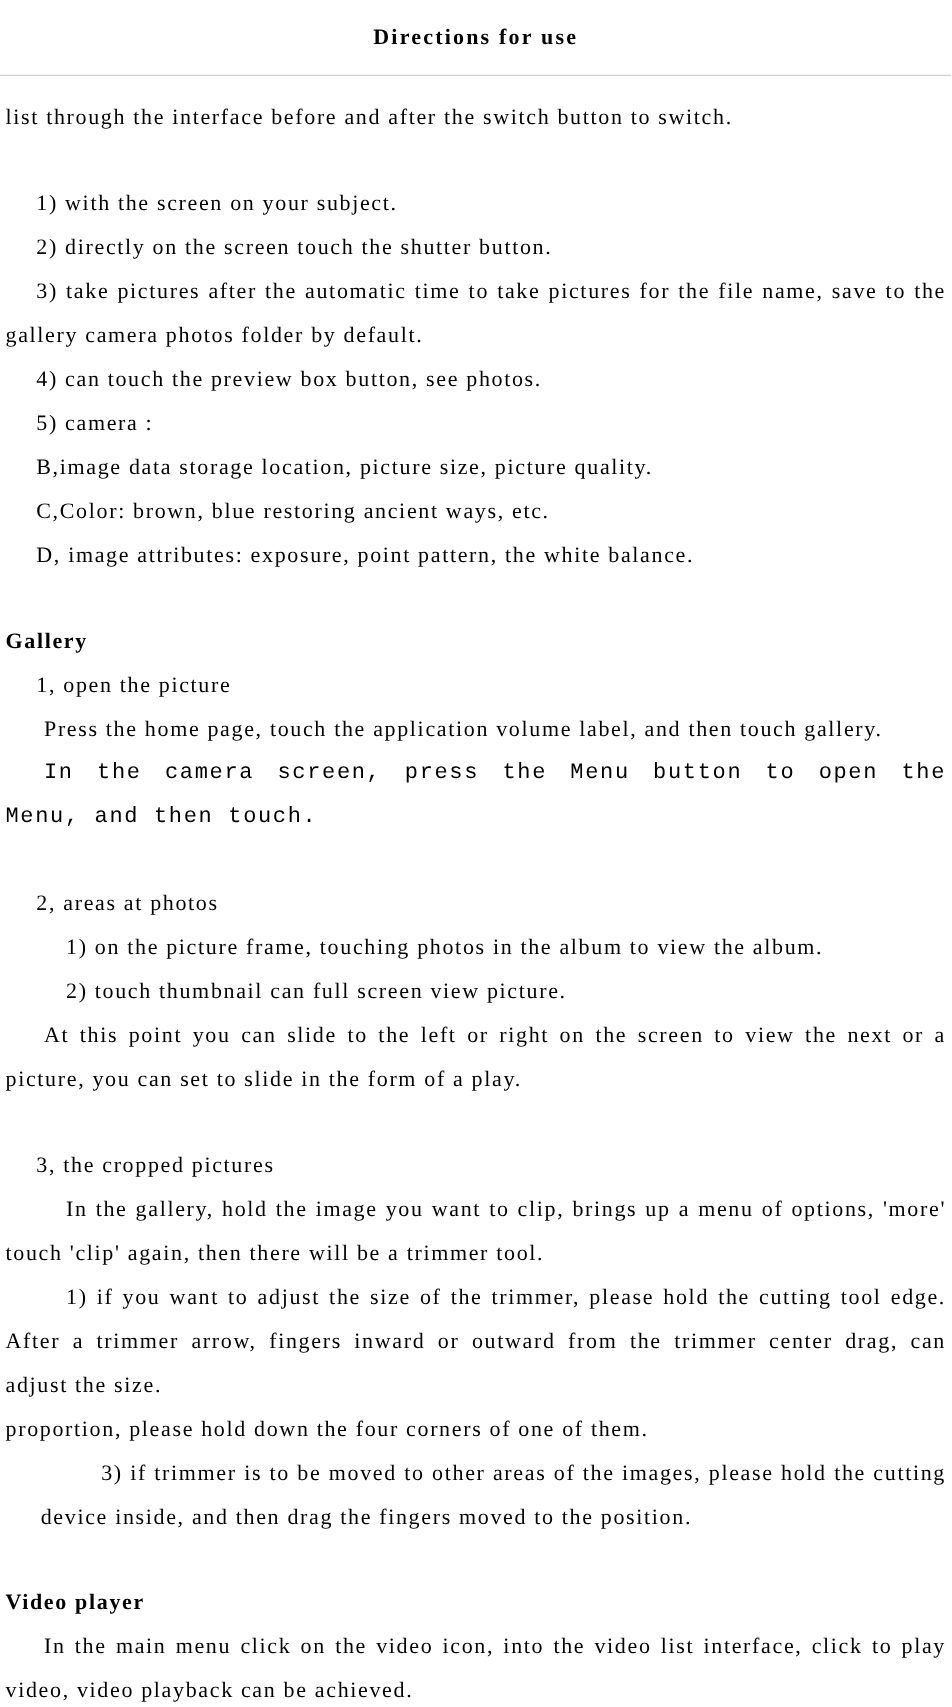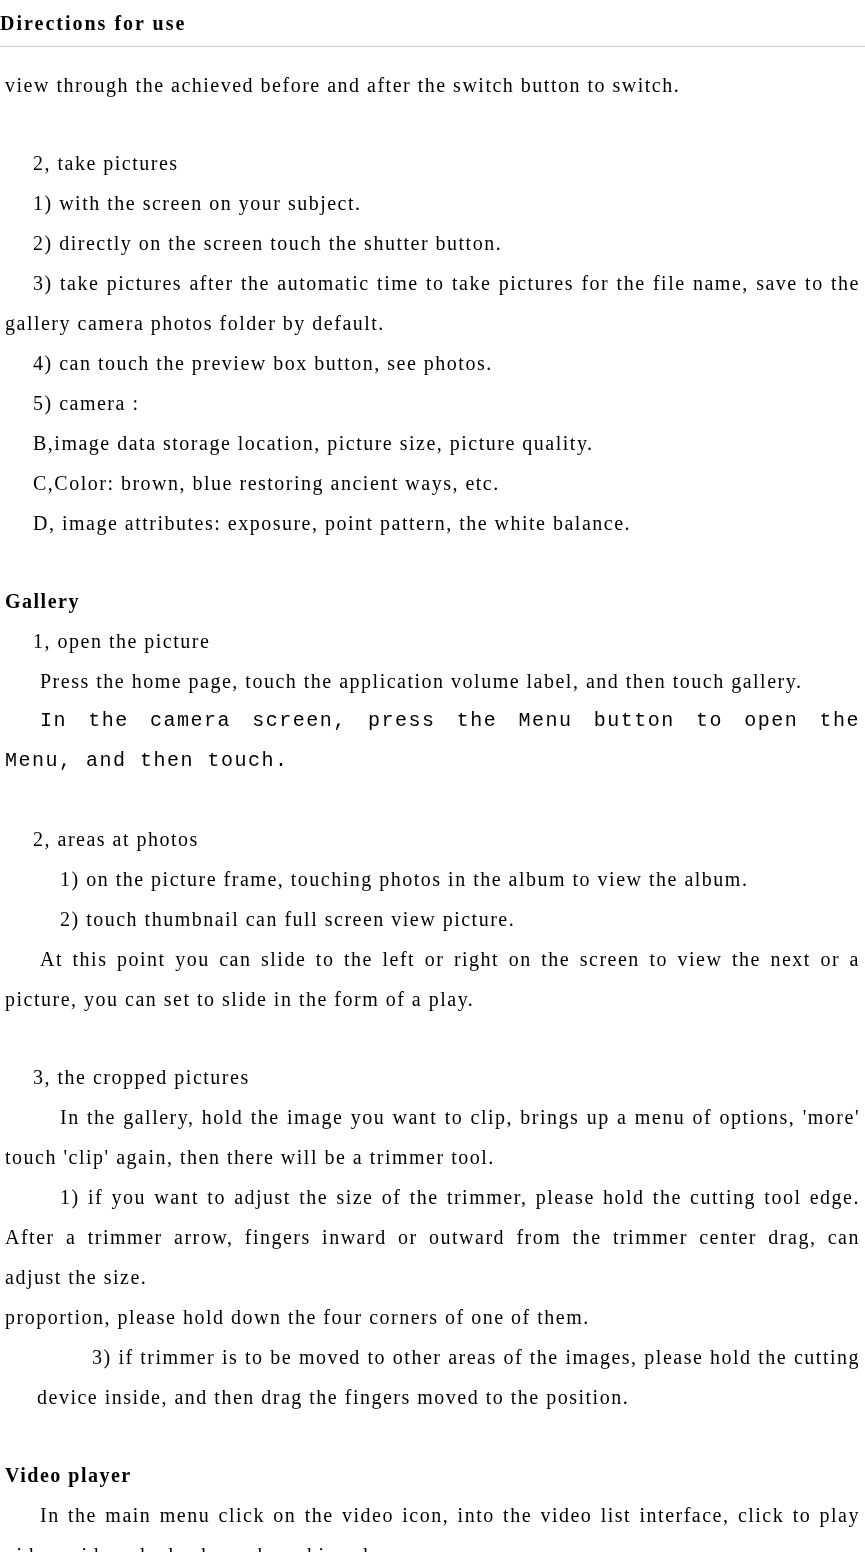--- a/index.html
+++ b/index.html
@@ -8,21 +8,22 @@
       font-family: "SimSun", "NSimSun", "MingLiU", serif;
       font-size: 20px;
       line-height: 2.0;
       letter-spacing: 1.5px;
       width: 865px;
       box-sizing: border-box;
       color: #000;
       background: #fff;
     }
     .header {
-      padding: 3px 0;
+      text-align: center;
+      padding: 14px 0;
       font-weight: bold;
       font-size: 20px;
       border-bottom: 1px solid #ccc;
       margin-bottom: 18px;
       letter-spacing: 2px;
     }
     .content {
       padding: 0 5px;
       text-align: justify;
       text-justify: inter-word;
@@ -46,25 +47,24 @@
   </style>
 </head>
 <body>
 
 <div class="header">
   <span>Directions for use</span>
 </div>
 
 <div class="content">
 
-  <p class="para">view through the achieved before and after the switch button to switch.</p>
+  <p class="para">list through the interface before and after the switch button to switch.</p>
 
   <div class="blank"></div>
 
-  <p class="para indent1">2, take pictures</p>
   <p class="para indent1">1) with the screen on your subject.</p>
   <p class="para indent1">2) directly on the screen touch the shutter button.</p>
   <p class="para" style="text-indent:28px;">3) take pictures after the automatic time to take pictures for the file name, save to the gallery camera photos folder by default.</p>
   <p class="para indent1">4) can touch the preview box button, see photos.</p>
   <p class="para indent1">5) camera :</p>
   <p class="para indent1">B,image data storage location, picture size, picture quality.</p>
   <p class="para indent1">C,Color: brown, blue restoring ancient ways, etc.</p>
   <p class="para indent1">D, image attributes: exposure, point pattern, the white balance.</p>
 
   <div class="blank"></div>

